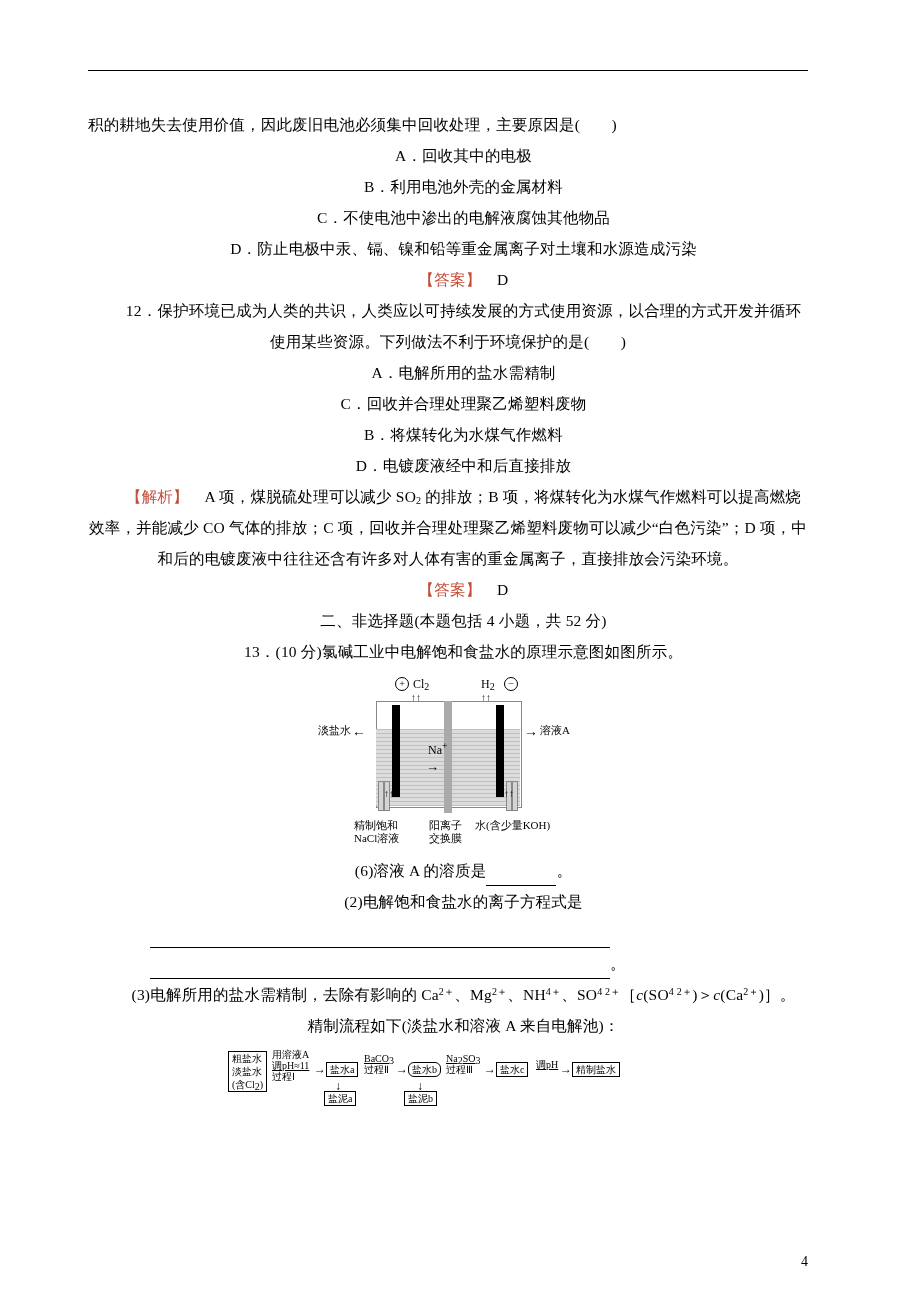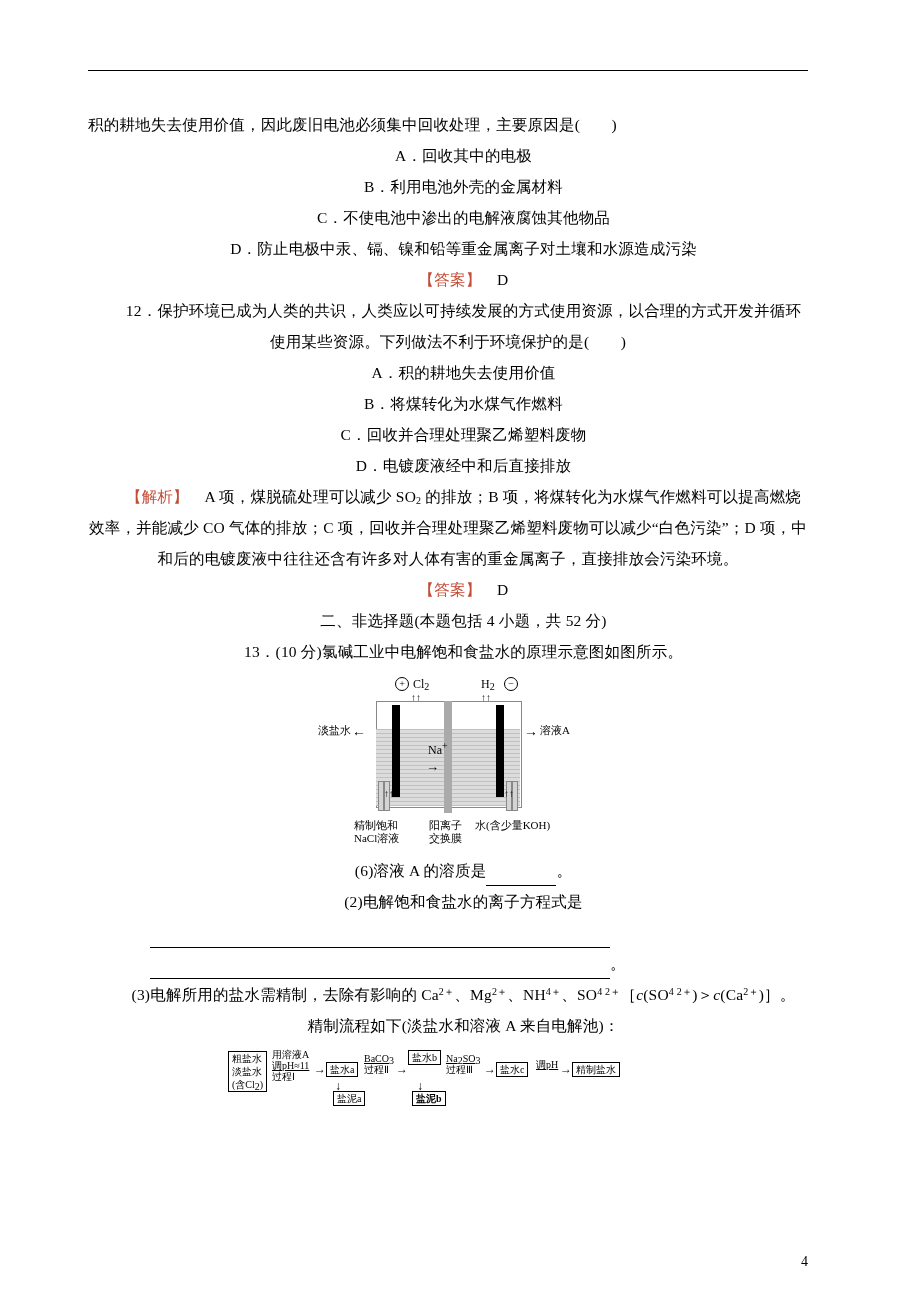--- a/index.html
+++ b/index.html
@@ -70,23 +70,23 @@
   <hr class="hr">
 
   <p>积的耕地失去使用价值，因此废旧电池必须集中回收处理，主要原因是(　　)</p>
   <p class="i1">A．回收其中的电极</p>
   <p class="i1">B．利用电池外壳的金属材料</p>
   <p class="i1">C．不使电池中渗出的电解液腐蚀其他物品</p>
   <p class="i1">D．防止电极中汞、镉、镍和铅等重金属离子对土壤和水源造成污染</p>
   <p class="i1"><span class="red face">【答案】</span><span>　D</span></p>
 
   <p class="i1">12．保护环境已成为人类的共识，人类应以可持续发展的方式使用资源，以合理的方式开发并循环使用某些资源。下列做法不利于环境保护的是(　　)</p>
-  <p class="i1">A．积的耕地失去使用价值</p>
+  <p class="i1">A．电解所用的盐水需精制</p>
+  <p class="i1">C．回收并合理处理聚乙烯塑料废物</p>
   <p class="i1">B．将煤转化为水煤气作燃料</p>
-  <p class="i1">C．回收并合理处理聚乙烯塑料废物</p>
   <p class="i1">D．电镀废液经中和后直接排放</p>
   <p class="i1">
     <span class="red face">【解析】</span><span>　A 项，煤脱硫处理可以减少 SO</span><span class="sub">2</span><span> 的排放；B 项，将煤转化为水煤气作燃料可以提高燃烧效率，并能减少 CO 气体的排放；C 项，回收并合理处理聚乙烯塑料废物可以减少“白色污染”；D 项，中和后的电镀废液中往往还含有许多对人体有害的重金属离子，直接排放会污染环境。</span>
   </p>
   <p class="i1"><span class="red face">【答案】</span><span>　D</span></p>
 
   <p class="i1">二、非选择题(本题包括 4 小题，共 52 分)</p>
   <p class="i1">13．(10 分)氯碱工业中电解饱和食盐水的原理示意图如图所示。</p>
 
   <div class="fig">
@@ -135,28 +135,28 @@
   <div class="fig">
     <div class="flow">
       <div class="bx" style="left:0;top:4px;">
         <span>粗盐水</span><br><span>淡盐水</span><br><span>(含Cl</span><span class="sub">2</span><span>)</span>
       </div>
       <div class="arlbl" style="left:44px;top:2px;"><span>用溶液A</span><br><span class="under">调pH≈11</span><br><span>过程Ⅰ</span></div>
       <div class="ar" style="left:86px;top:15px;">→</div>
 
       <div class="bx" style="left:98px;top:15px;">盐水a</div>
       <div class="ar" style="left:107px;top:32px;">↓</div>
-      <div class="bx" style="left:96px;top:44px;margin-left:9px;">盐泥a</div>
+      <div class="bx" style="left:96px;top:44px;">盐泥a</div>
 
       <div class="arlbl" style="left:136px;top:6px;"><span class="under"><span>BaCO</span><span class="sub">3</span></span><br><span>过程Ⅱ</span></div>
       <div class="ar" style="left:168px;top:15px;">→</div>
 
-      <div class="bx" style="left:180px;top:3px;">盐水b</div>
+      <div class="bx" style="left:180px;top:15px;border-radius:6px;">盐水b</div>
       <div class="ar" style="left:189px;top:32px;">↓</div>
-      <div class="bx" style="left:184px;top:44px;font-weight:bold;">盐泥b</div>
+      <div class="bx" style="left:176px;top:44px;">盐泥b</div>
 
       <div class="arlbl" style="left:218px;top:6px;"><span class="under"><span>Na</span><span class="sub">2</span><span>SO</span><span class="sub">3</span></span><br><span>过程Ⅲ</span></div>
       <div class="ar" style="left:256px;top:15px;">→</div>
 
       <div class="bx" style="left:268px;top:15px;">盐水c</div>
       <div class="arlbl under" style="left:308px;top:12px;">调pH</div>
       <div class="ar" style="left:332px;top:15px;">→</div>
       <div class="bx" style="left:344px;top:15px;">精制盐水</div>
     </div>
   </div>

